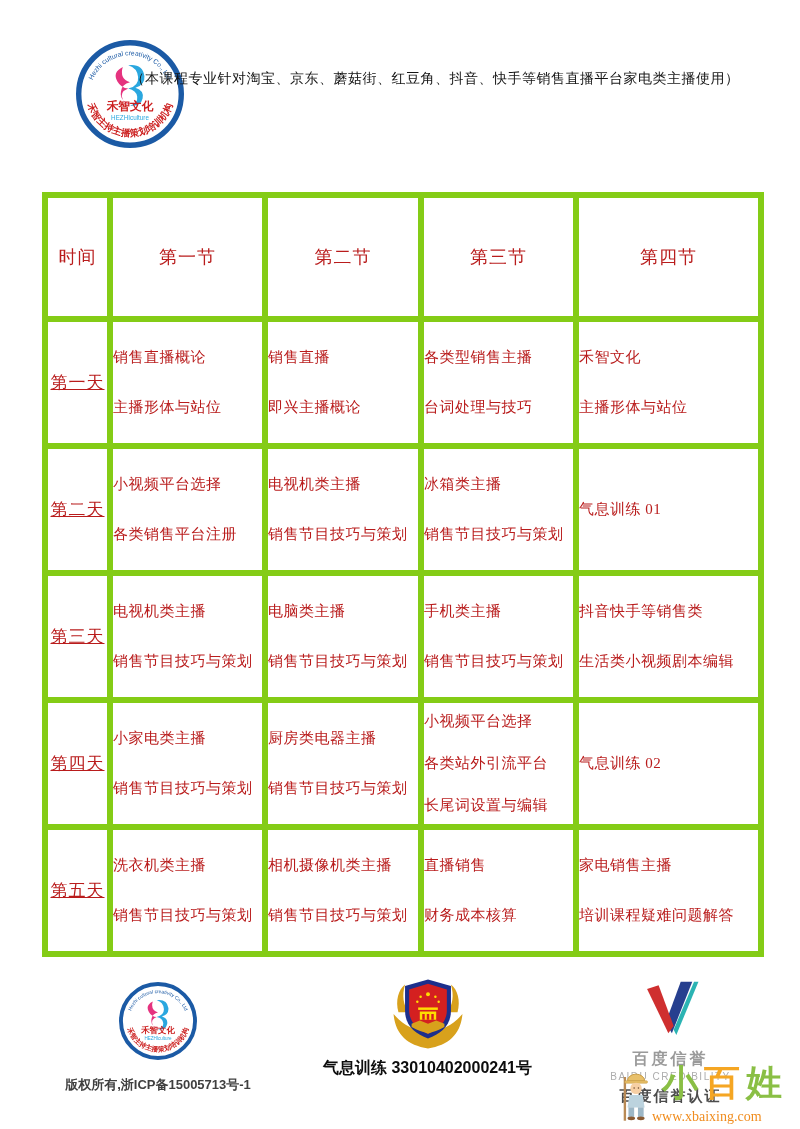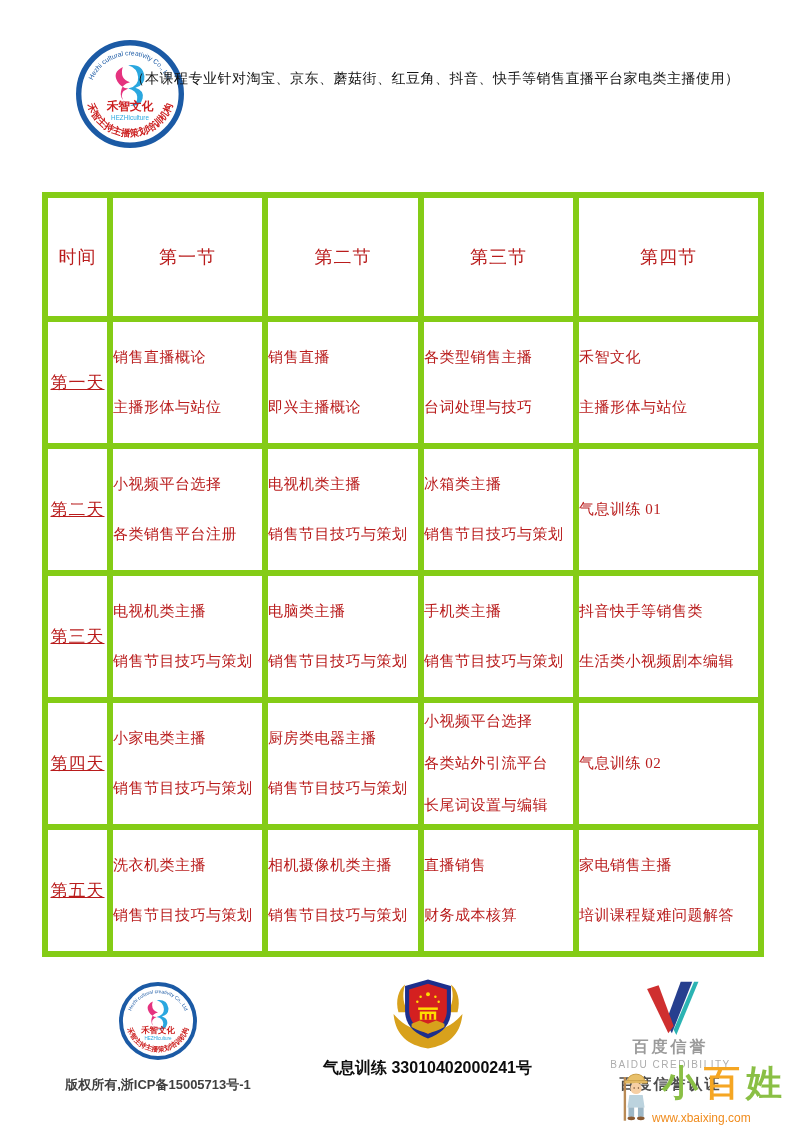--- a/index.html
+++ b/index.html
@@ -43,32 +43,32 @@
   .footer-center { left:295px; top:0;   width:265px; }
   .footer-right  { left:598px; top:4px; width:145px; }
   .copyright-text {
     margin-top:16px; font-size:13px; font-weight:600; color:#3f3f3f;
     font-family:"Liberation Sans","DejaVu Sans",sans-serif; white-space:nowrap;
   }
   .police-text {
     margin-top:6px; font-size:16px; font-weight:bold; color:#0d0d0d;
     font-family:"Liberation Sans","DejaVu Sans",sans-serif; white-space:nowrap;
   }
-  .baidu-cn { margin-top:2px; font-size:16px; color:#9a9a9a; letter-spacing:3px; font-weight:600; }
+  .baidu-cn { margin-top:14px; font-size:16px; color:#9a9a9a; letter-spacing:3px; font-weight:600; }
   .baidu-en { margin-top:1px; font-size:10px; color:#adadad; letter-spacing:1.5px;
               font-family:Liberation Sans, sans-serif; }
   .baidu-cert { margin-top:5px; font-size:15px; color:#4c4c4c; letter-spacing:2px; font-weight:600; }
 
   
   .watermark { position:absolute; right:4px; bottom:2px; width:178px; height:66px; }
   .wm-figure { position:absolute; left:0; bottom:4px; }
   .wm-brand { position:absolute; left:44px; top:-2px; font-size:36px; font-weight:bold;
               letter-spacing:6px; font-family:"Liberation Sans","DejaVu Sans",sans-serif; }
-  .wm-url { position:absolute; left:34px; bottom:2px; font-size:12px; color:#f08c1e;
-            font-family:Liberation Sans, sans-serif; white-space:nowrap; }
+  .wm-url { position:absolute; left:34px; bottom:2px; font-size:14px; color:#f08c1e;
+            font-family:Liberation Serif, serif; white-space:nowrap; }
 
   .seal-svg, .badge-svg, .baidu-svg, .farmer-svg { display:block; }
 </style>
 </head>
 <body>
 
 <div class="seal-large">
   <svg class="seal-svg" viewBox="0 0 120 120" width="108" height="108">
     <circle cx="60" cy="60" r="57" fill="#ffffff" stroke-width="6" stroke="#1b5aa5"></circle>
     <defs>

